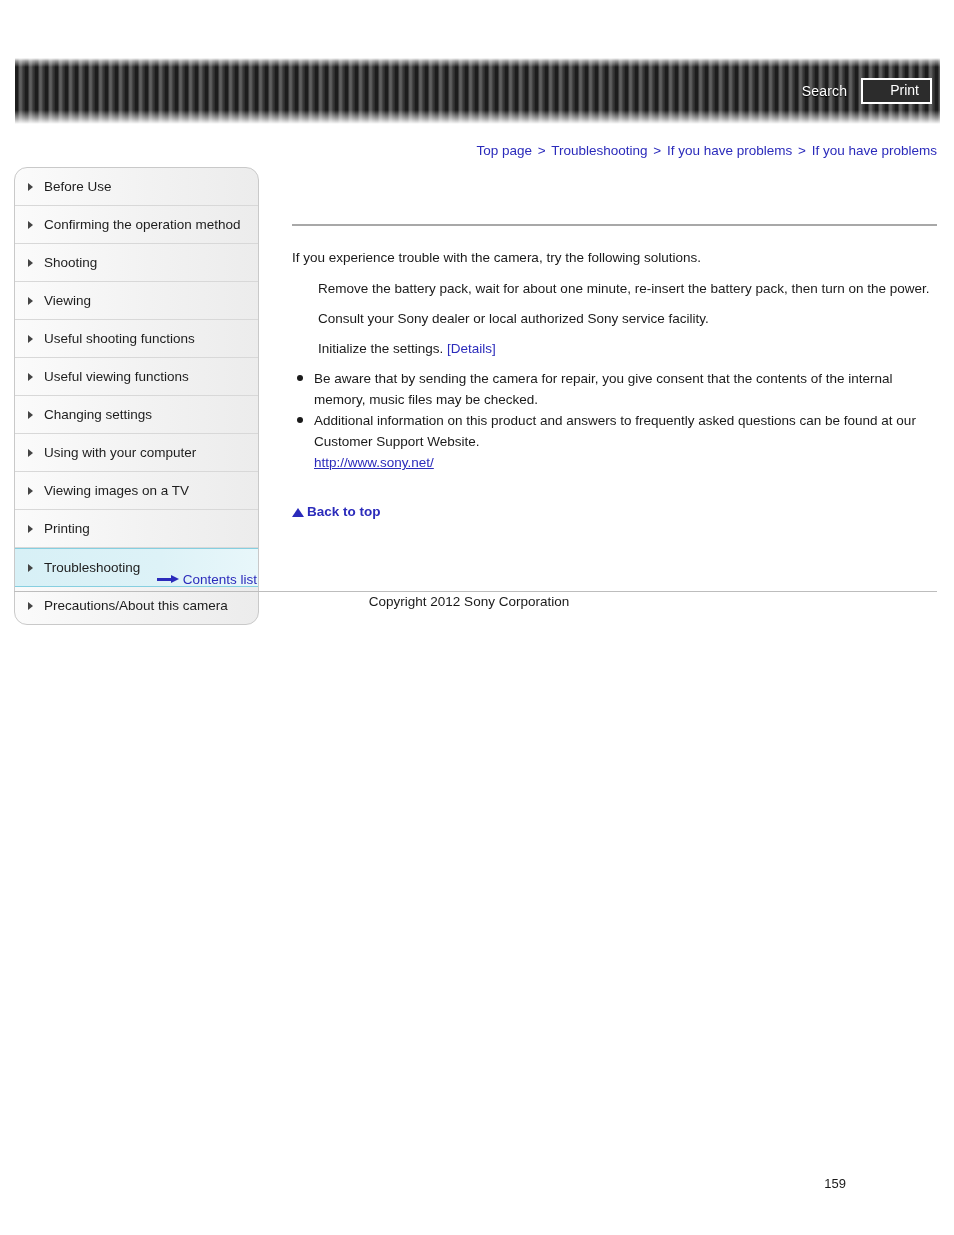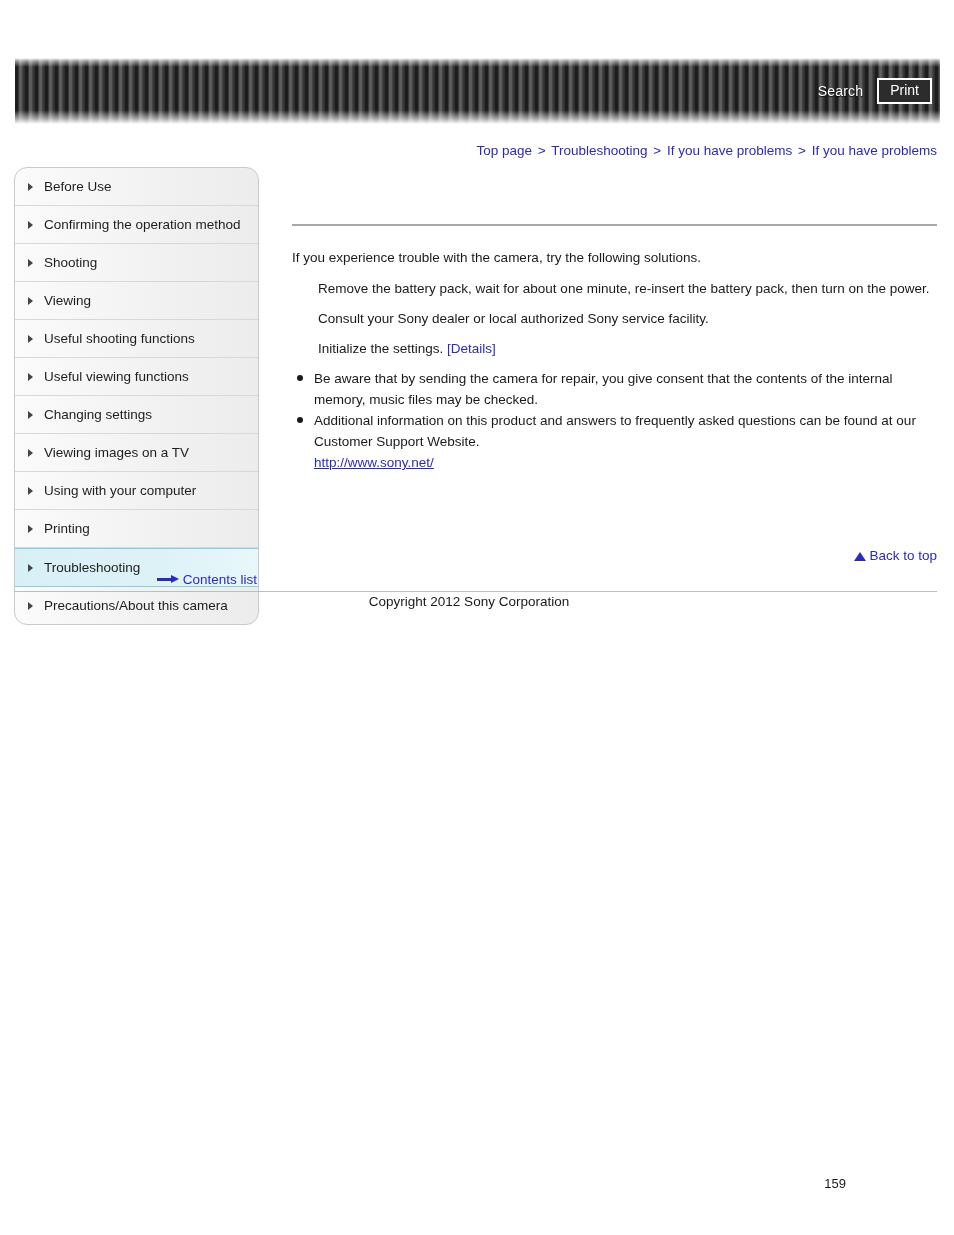--- a/index.html
+++ b/index.html
@@ -52,21 +52,21 @@
     font-size: 14px;
     letter-spacing: .2px;
     text-shadow: 0 1px 1px rgba(0,0,0,.9);
     cursor: pointer;
   }
   #print-button {
     color: #ffffff;
     font-size: 14px;
     border: 2px solid #ffffff;
     background: #2c2c2c;
-    padding: 3px 11px 4px 11px;
+    padding: 3px 11px 4px 27px;
     cursor: pointer;
     line-height: 1.1;
   }
 
   
   #breadcrumb {
     position: absolute;
     left: 0;
     top: 143px;
     width: 937px;
@@ -206,24 +206,25 @@
     text-decoration: underline;
     cursor: pointer;
     margin-left: 22px;
     display: inline-block;
   }
 
   
   #back-to-top {
     position: absolute;
     left: 292px;
-    top: 548px;
+    top: 504px;
     width: 645px;
-    text-align: right;
-    font-size: 13.5px;
+    text-align: left;
+    font-size: 13.5px;
+    font-weight: bold;
   }
   #back-to-top-triangle-icon {
     display: inline-block;
     width: 0; height: 0;
     border-bottom: 9px solid #2b2bbb;
     border-left: 6px solid transparent;
     border-right: 6px solid transparent;
     vertical-align: -1px;
     margin-right: 3px;
   }
@@ -307,25 +308,25 @@
   <div class="side-item">
     <span class="side-arrow"></span>
     <span class="side-label">Useful viewing functions</span>
   </div>
   <div class="side-item">
     <span class="side-arrow"></span>
     <span class="side-label">Changing settings</span>
   </div>
   <div class="side-item">
     <span class="side-arrow"></span>
+    <span class="side-label">Using with your computer</span>
+  </div>
+  <div class="side-item">
+    <span class="side-arrow"></span>
     <span class="side-label">Viewing images on a TV</span>
-  </div>
-  <div class="side-item">
-    <span class="side-arrow"></span>
-    <span class="side-label">Using with your computer</span>
   </div>
   <div class="side-item">
     <span class="side-arrow"></span>
     <span class="side-label">Printing</span>
   </div>
   <div class="side-item active">
     <span class="side-arrow"></span>
     <span class="side-label">Troubleshooting</span>
   </div>
   <div class="side-item">

